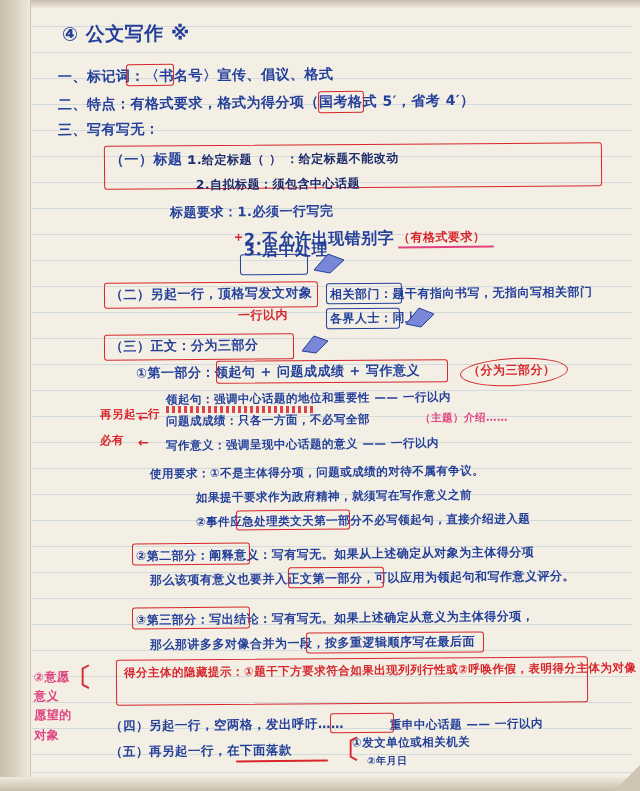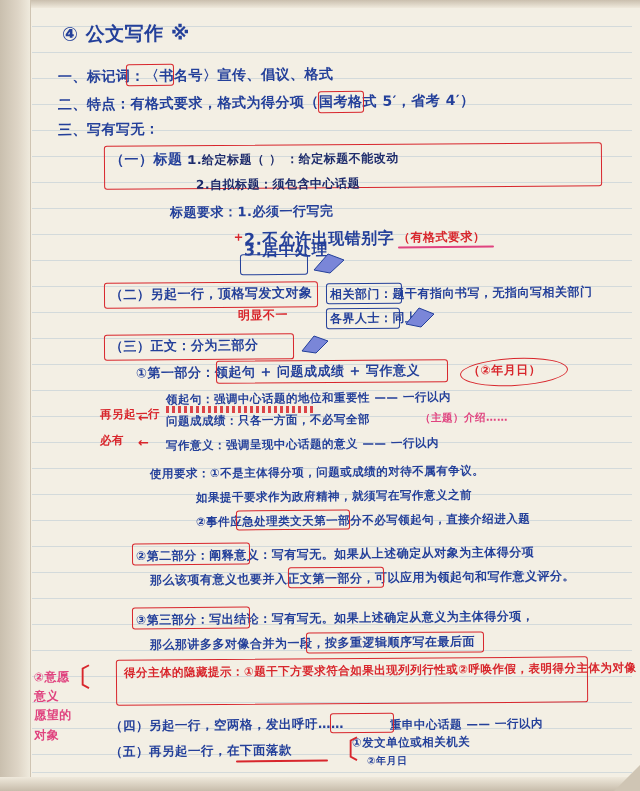--- a/index.html
+++ b/index.html
@@ -136,21 +136,21 @@
   <div class="box" style="left:240px;top:254px;width:66px;height:19px;border-color:#24409a;"></div>
   <div class="flag" style="left:312px;top:252px;">
     <svg width="34" height="22" viewBox="0 0 34 22">
         <polygon points="2,18 16,2 32,8 18,21" fill="#7a86d8" stroke="#24409a" stroke-width="1"></polygon>
       </svg>
   </div>
   <div class="uline p" style="left:398px;top:246px;width:96px;"></div>
 
   <div class="box" style="left:104px;top:282px;width:212px;height:24px;"></div>
   <div class="ink hand small blue" style="left:110px;top:287px;font-size:13px;">（二）另起一行，顶格写发文对象</div>
-  <div class="ink hand small red" style="left:238px;top:309px;font-size:12px;">明显不一</div>
+  <div class="ink hand small red" style="left:238px;top:309px;font-size:12px;">一行以内</div>
   <div class="ink hand small blue" style="left:330px;top:287px;font-size:12px;">相关部门：题干有指向书写，无指向写相关部门</div>
   <div class="box" style="left:326px;top:283px;width:74px;height:19px;border-color:#24409a;"></div>
   <div class="ink hand small blue" style="left:330px;top:312px;font-size:12px;">各界人士：同上</div>
   <div class="box" style="left:326px;top:308px;width:72px;height:19px;border-color:#24409a;"></div>
   <div class="flag" style="left:404px;top:306px;">
     <svg width="32" height="22" viewBox="0 0 32 22">
         <polygon points="2,18 15,2 30,8 17,21" fill="#7a86d8" stroke="#24409a" stroke-width="1"></polygon>
       </svg>
   </div>
 
@@ -158,21 +158,21 @@
   <div class="ink hand small blue" style="left:110px;top:339px;font-size:13px;">（三）正文：分为三部分</div>
   <div class="flag" style="left:300px;top:334px;">
     <svg width="30" height="20" viewBox="0 0 30 20">
         <polygon points="2,17 14,2 28,7 16,19" fill="#7a86d8" stroke="#24409a" stroke-width="1"></polygon>
       </svg>
   </div>
 
   <div class="ink hand small blue" style="left:136px;top:365px;font-size:13px;">①第一部分：领起句 + 问题成成绩 + 写作意义</div>
   <div class="box" style="left:216px;top:360px;width:230px;height:21px;"></div>
   <div class="oval" style="left:460px;top:358px;width:106px;height:26px;"></div>
-  <div class="ink hand small red" style="left:468px;top:364px;font-size:12px;">（②年月日）</div>
+  <div class="ink hand small red" style="left:468px;top:364px;font-size:12px;">（分为三部分）</div>
 
   <div class="ink hand tiny blue" style="left:166px;top:392px;font-size:11.5px;">领起句：强调中心话题的地位和重要性 —— 一行以内</div>
   <div class="ink hand tiny red" style="left:100px;top:408px;font-size:11.5px;">再另起一行</div>
   <div class="ink hand tiny blue" style="left:166px;top:414px;font-size:11.5px;">问题成成绩：只各一方面，不必写全部</div>
   <div class="ink hand tiny pink" style="left:420px;top:412px;font-size:10.5px;">（主题）介绍……</div>
   <div class="ink hand tiny red" style="left:100px;top:434px;font-size:11.5px;">必有</div>
   <div class="ink hand tiny blue" style="left:166px;top:438px;font-size:11.5px;">写作意义：强调呈现中心话题的意义 —— 一行以内</div>
   <div class="arrow" style="left:138px;top:410px;">←</div>
   <div class="arrow" style="left:138px;top:435px;">←</div>
   <div class="wave" style="left:166px;top:406px;width:150px;"></div>

